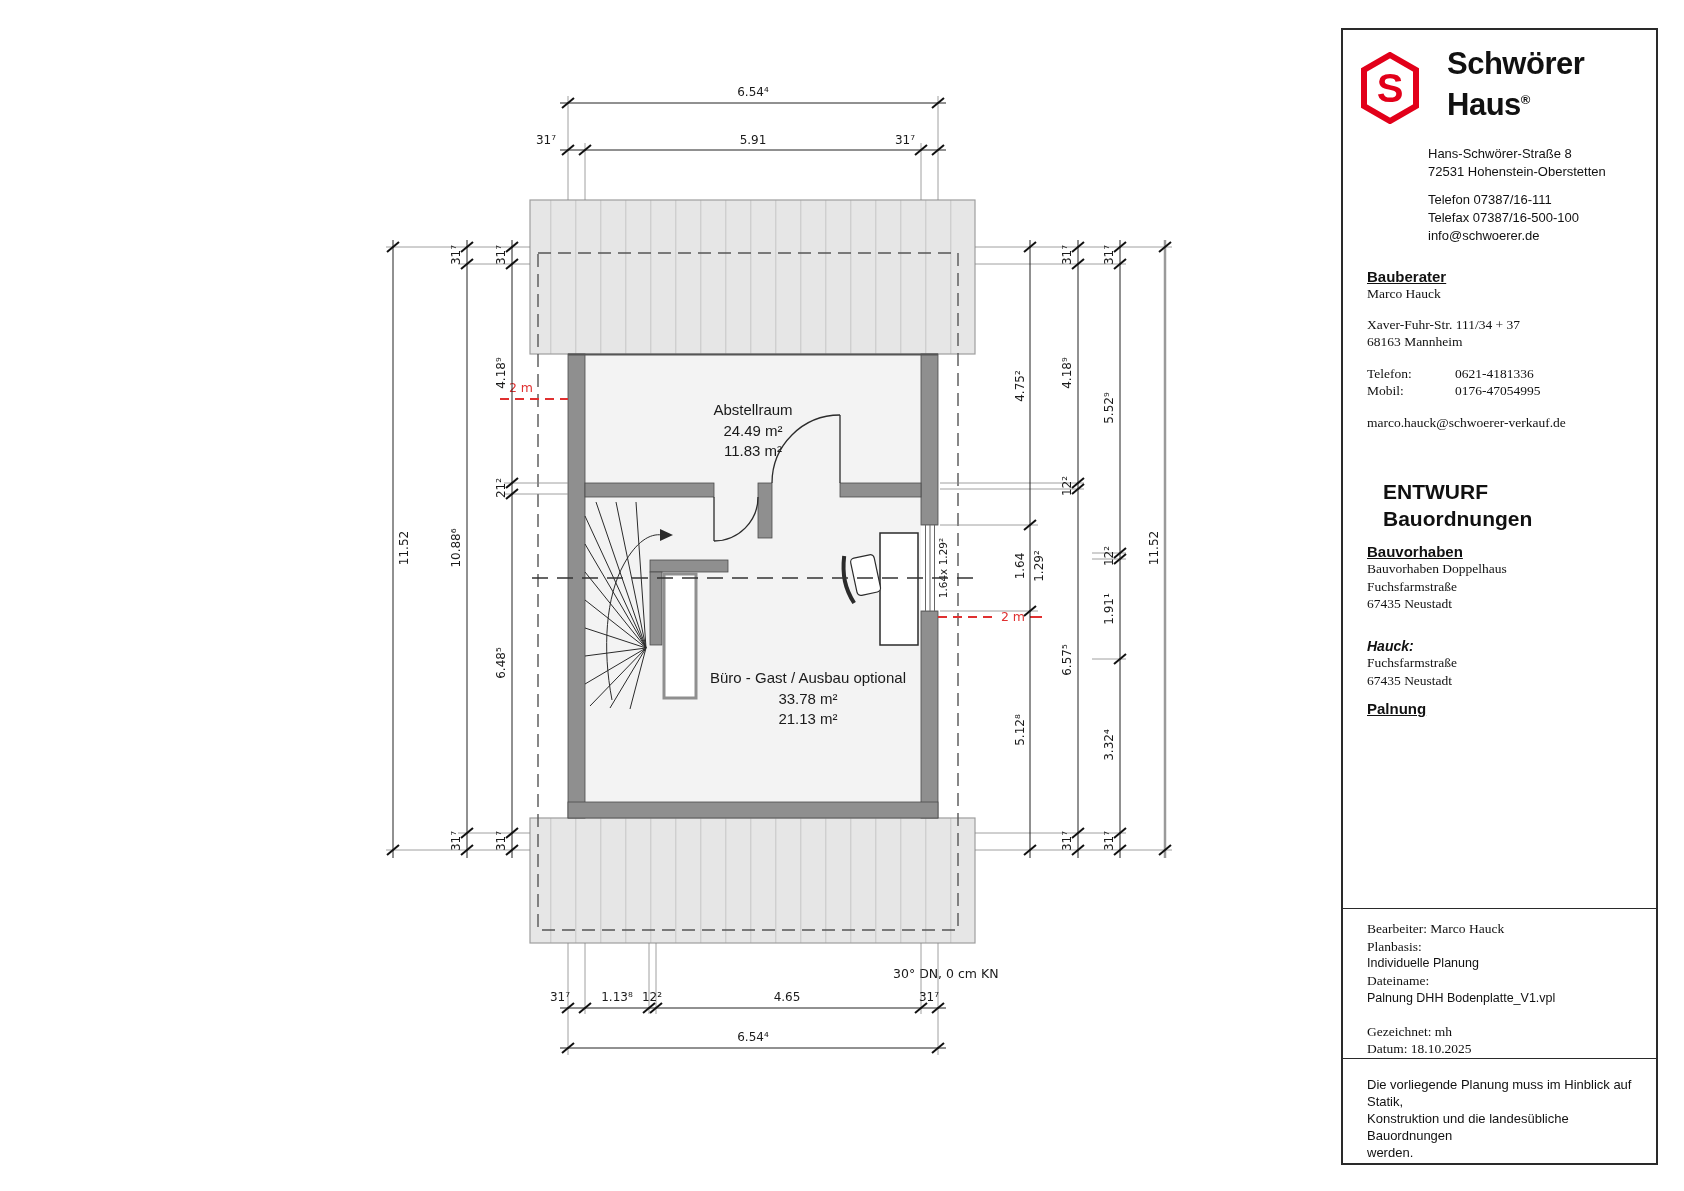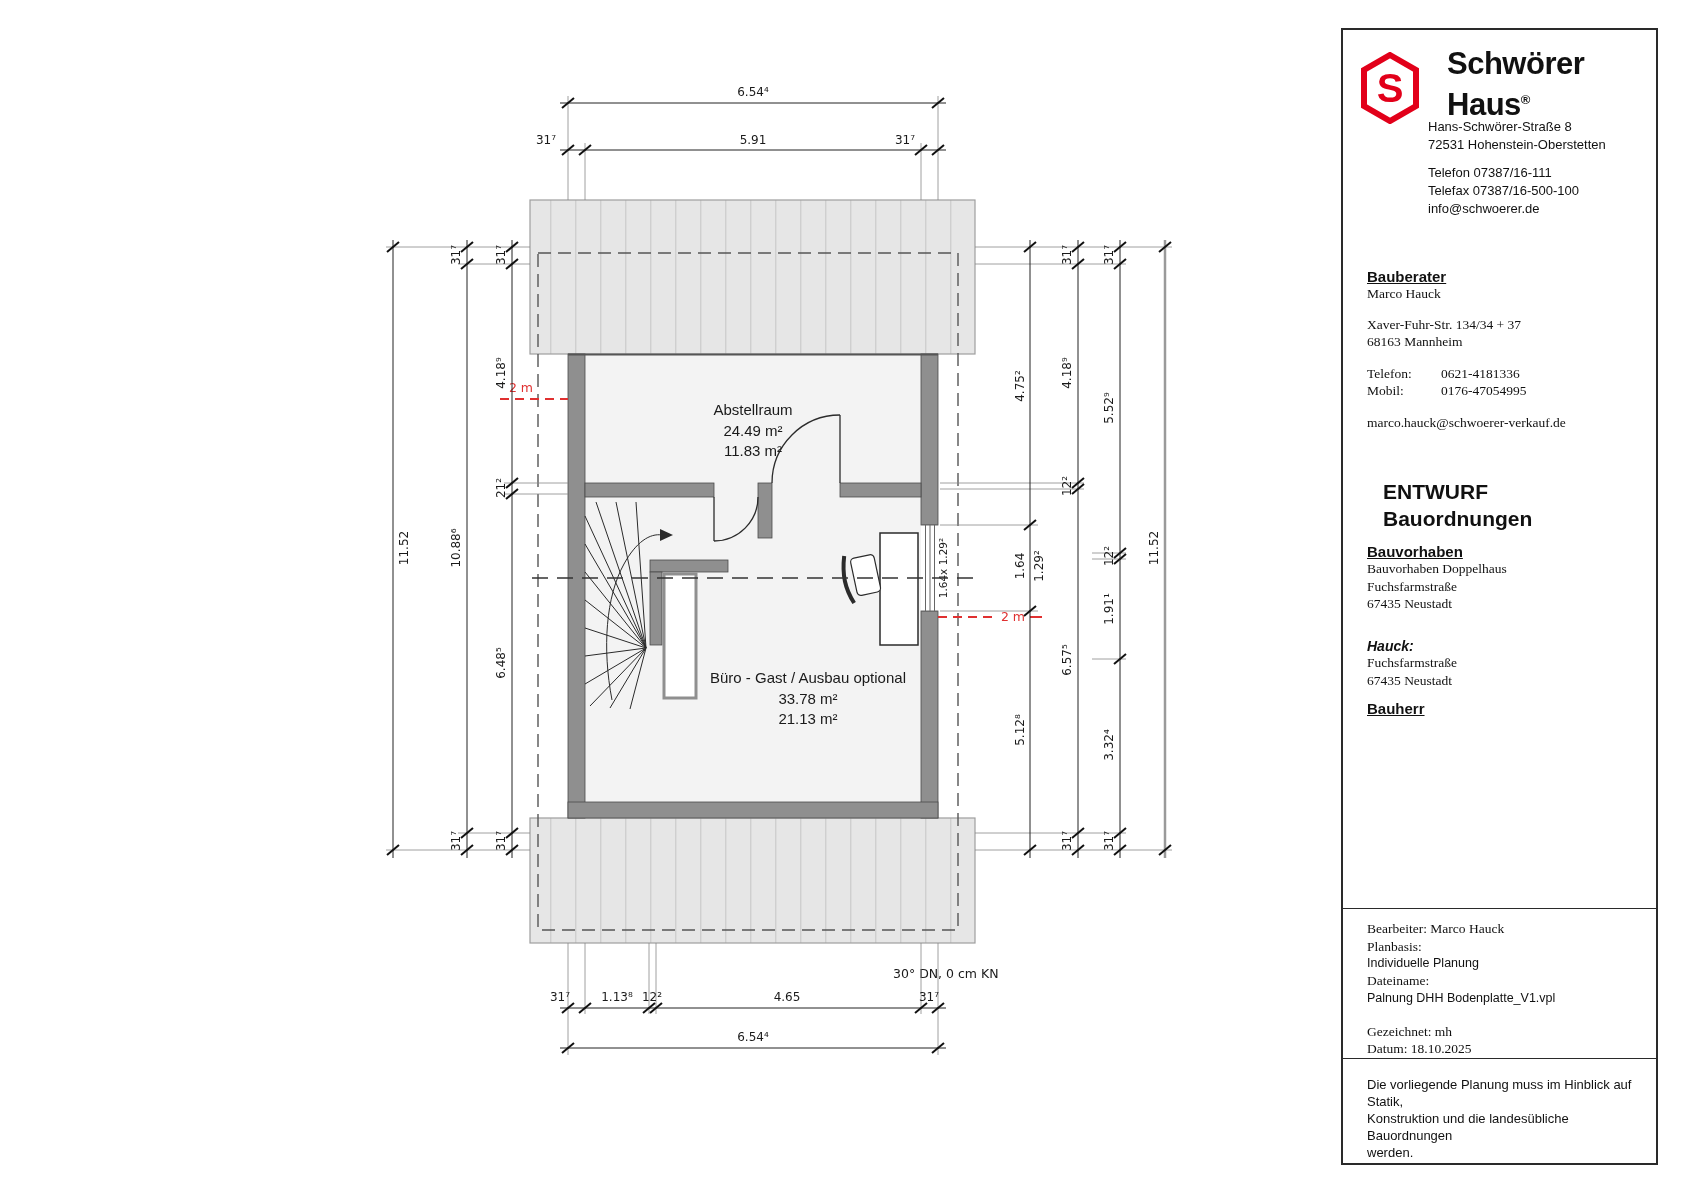--- a/index.html
+++ b/index.html
@@ -19,21 +19,21 @@
   .divider{position:absolute;left:0;width:100%;height:0;border-top:1.5px solid #2a2a2a;}
   .brand1,.brand2{font-size:31px;font-weight:bold;line-height:36px;letter-spacing:-0.5px;}
   .reg{font-size:13px;vertical-align:super;font-weight:bold;}
   .addr{font-size:13px;line-height:18px;}
   .gap8{height:10px;}
   .sec-head{font-size:15px;font-weight:bold;text-decoration:underline;}
   .sec-head-it{font-size:14px;font-weight:bold;font-style:italic;}
   .txt{font-size:13.5px;line-height:17.5px;font-family:Liberation Serif, serif;}
   .txt-sm{font-size:12.5px;line-height:17px;}
   .status{font-size:21px;font-weight:bold;line-height:27px;}
-  .phone-row{display:flex;}
+  .phone-row{display:flex;gap:14px;}
   .phone-row .lbl{width:74px;}
   .disc{font-size:13px;line-height:17px;}
 </style>
 </head>
 <body>
 
 <div class="page">
 
 <svg class="plan-svg" width="1684" height="1191" viewBox="0 0 1684 1191">
   <defs>
@@ -281,34 +281,34 @@
   <svg class="abs" style="left:18px;top:22px;" width="58" height="72" viewBox="0 0 58 72">
     <polygon points="29,3 55,18 55,54 29,69 3,54 3,18" fill="#ffffff" stroke="#e2001a" stroke-width="6"></polygon>
     <text x="29" y="50" text-anchor="middle" fill="#e2001a" style="font:bold 40px 'Liberation Sans',sans-serif">S</text>
   </svg>
 
   <div class="abs" style="left:84px;top:16px;margin-left:20px;">
     <div class="brand1">Schwörer</div>
     <div class="brand2"><span>Haus</span><span class="reg">®</span></div>
   </div>
 
-  <div class="abs addr" style="left:85px;top:88px;">
+  <div class="abs addr" style="left:85px;top:115px;">
     <div>Hans-Schwörer-Straße 8</div>
     <div>72531 Hohenstein-Oberstetten</div>
     <div class="gap8"></div>
     <div>Telefon 07387/16-111</div>
     <div>Telefax 07387/16-500-100</div>
     <div>info@schwoerer.de</div>
   </div>
 
   <div class="abs" style="left:24px;top:238px;width:270px;">
     <div class="sec-head">Bauberater</div>
     <div class="txt">Marco Hauck</div>
     <div style="height:13px;"></div>
-    <div class="txt">Xaver-Fuhr-Str. 134/34 + 37</div>
+    <div class="txt">Xaver-Fuhr-Str. 111/34 + 37</div>
     <div class="txt">68163 Mannheim</div>
     <div style="height:14px;"></div>
     <div class="txt phone-row">
       <span class="lbl">Telefon:</span>
       <span>0621-4181336</span>
     </div>
     <div class="txt phone-row">
       <span class="lbl">Mobil:</span>
       <span>0176-47054995</span>
     </div>
@@ -327,21 +327,21 @@
     <div class="txt">Fuchsfarmstraße</div>
     <div class="txt">67435 Neustadt</div>
   </div>
 
   <div class="abs" style="left:24px;top:608px;">
     <div class="sec-head-it">Hauck:</div>
     <div class="txt">Fuchsfarmstraße</div>
     <div class="txt">67435 Neustadt</div>
   </div>
 
-  <div class="abs sec-head" style="left:24px;top:670px;">Bauherr</div>
+  <div class="abs sec-head" style="left:24px;top:670px;">Palnung</div>
 
   <div class="divider" style="top:878px;"></div>
 
   <div class="abs" style="left:24px;top:890px;">
     <div class="txt">Bearbeiter: Marco Hauck</div>
     <div class="txt">Planbasis:</div>
     <div class="txt-sm">Individuelle Planung</div>
     <div class="txt">Dateiname:</div>
     <div class="txt-sm">Palnung DHH Bodenplatte_V1.vpl</div>
     <div style="height:16px;"></div>

